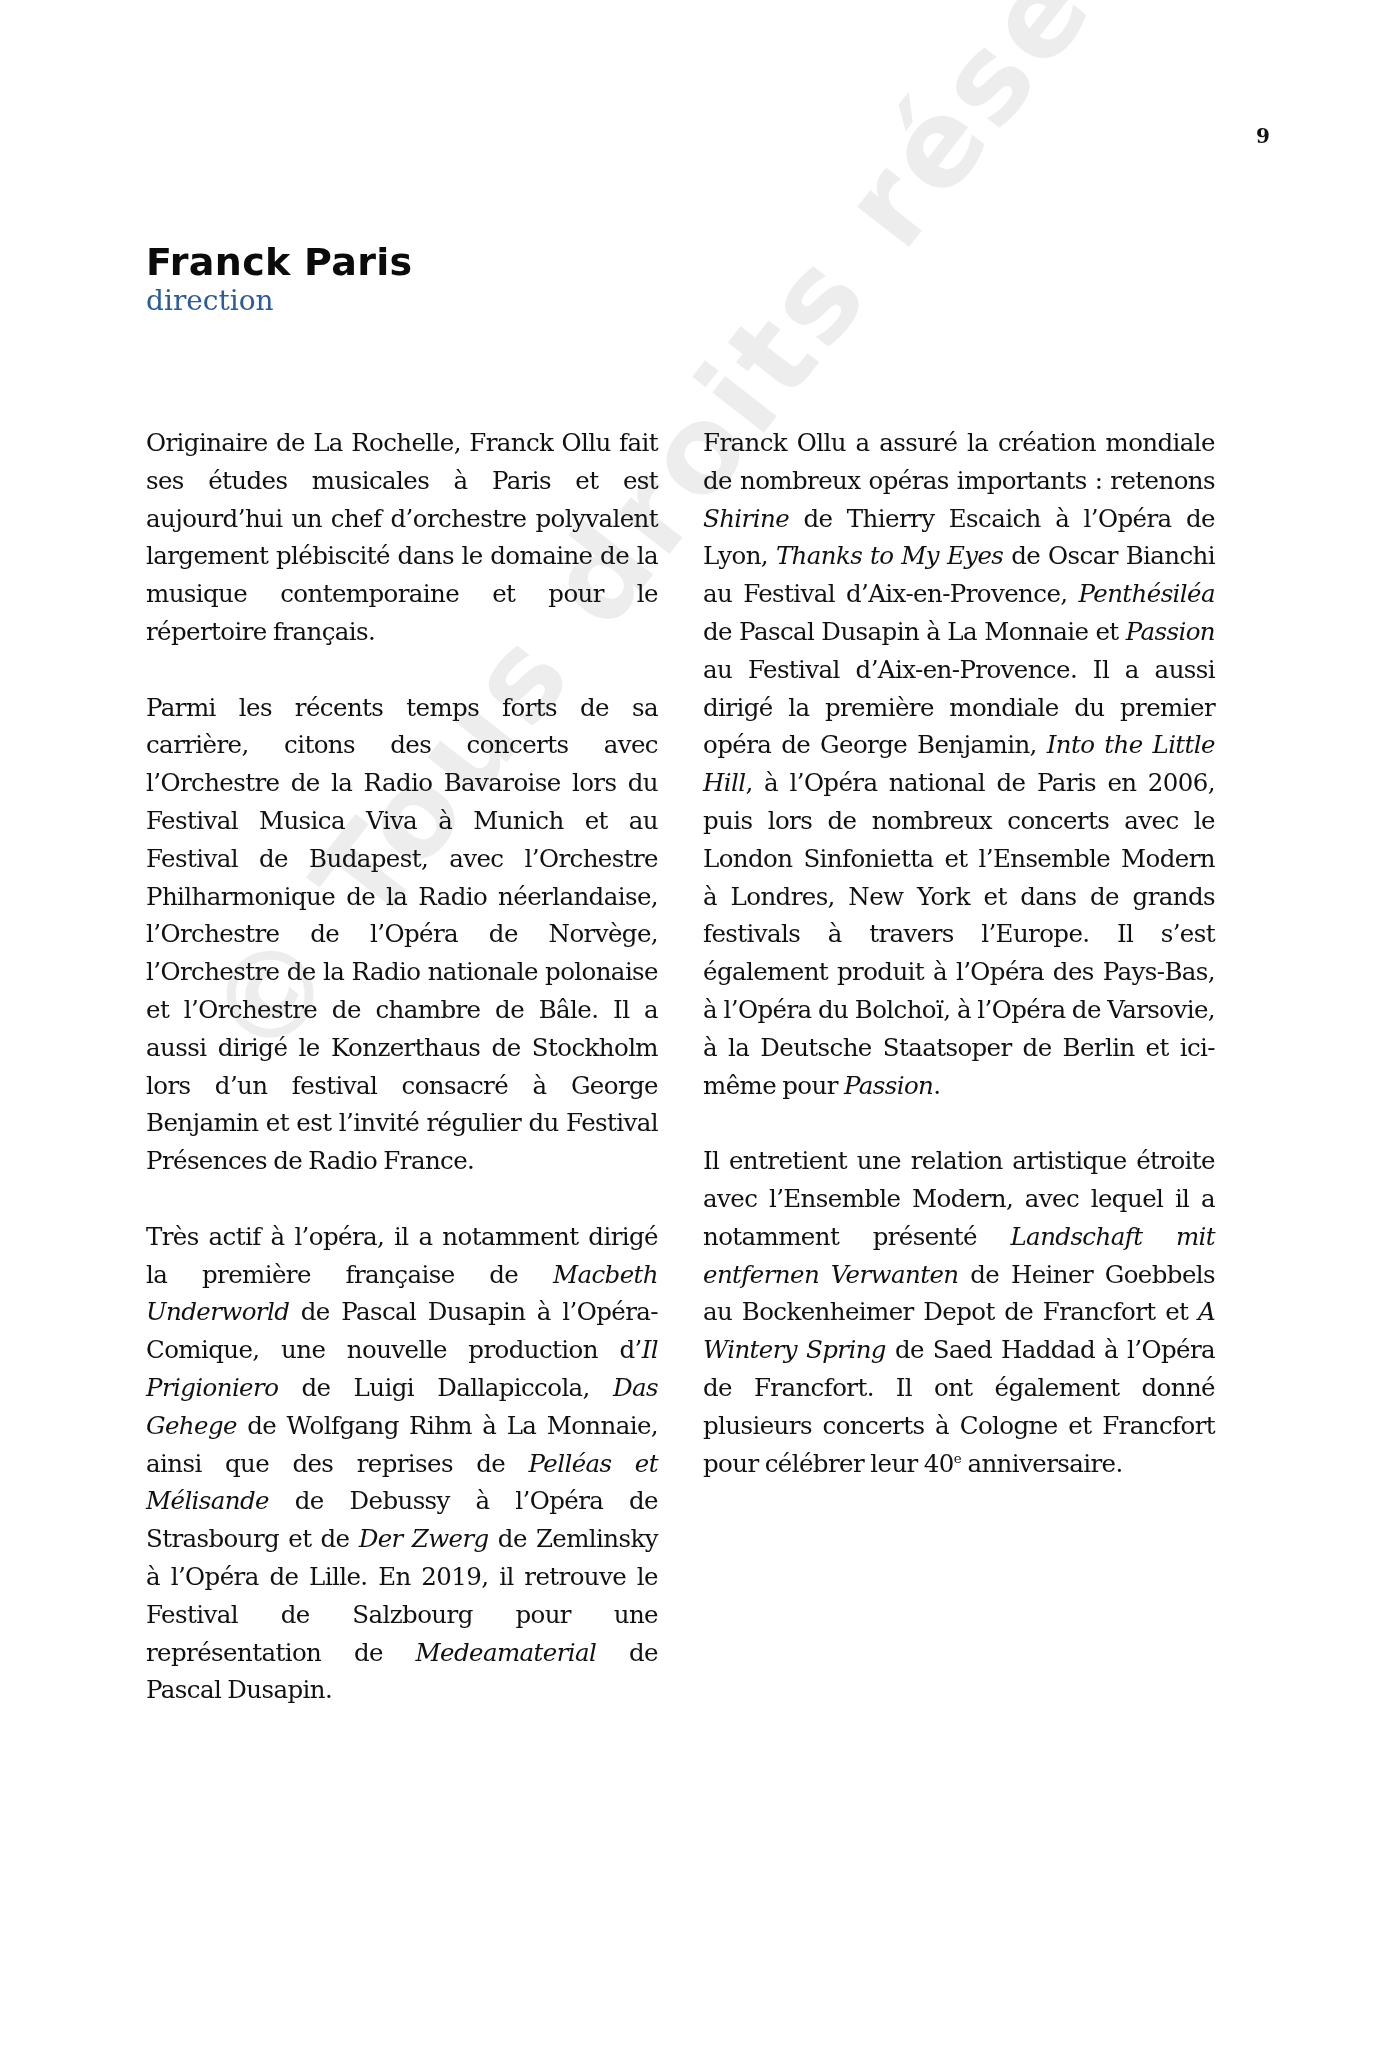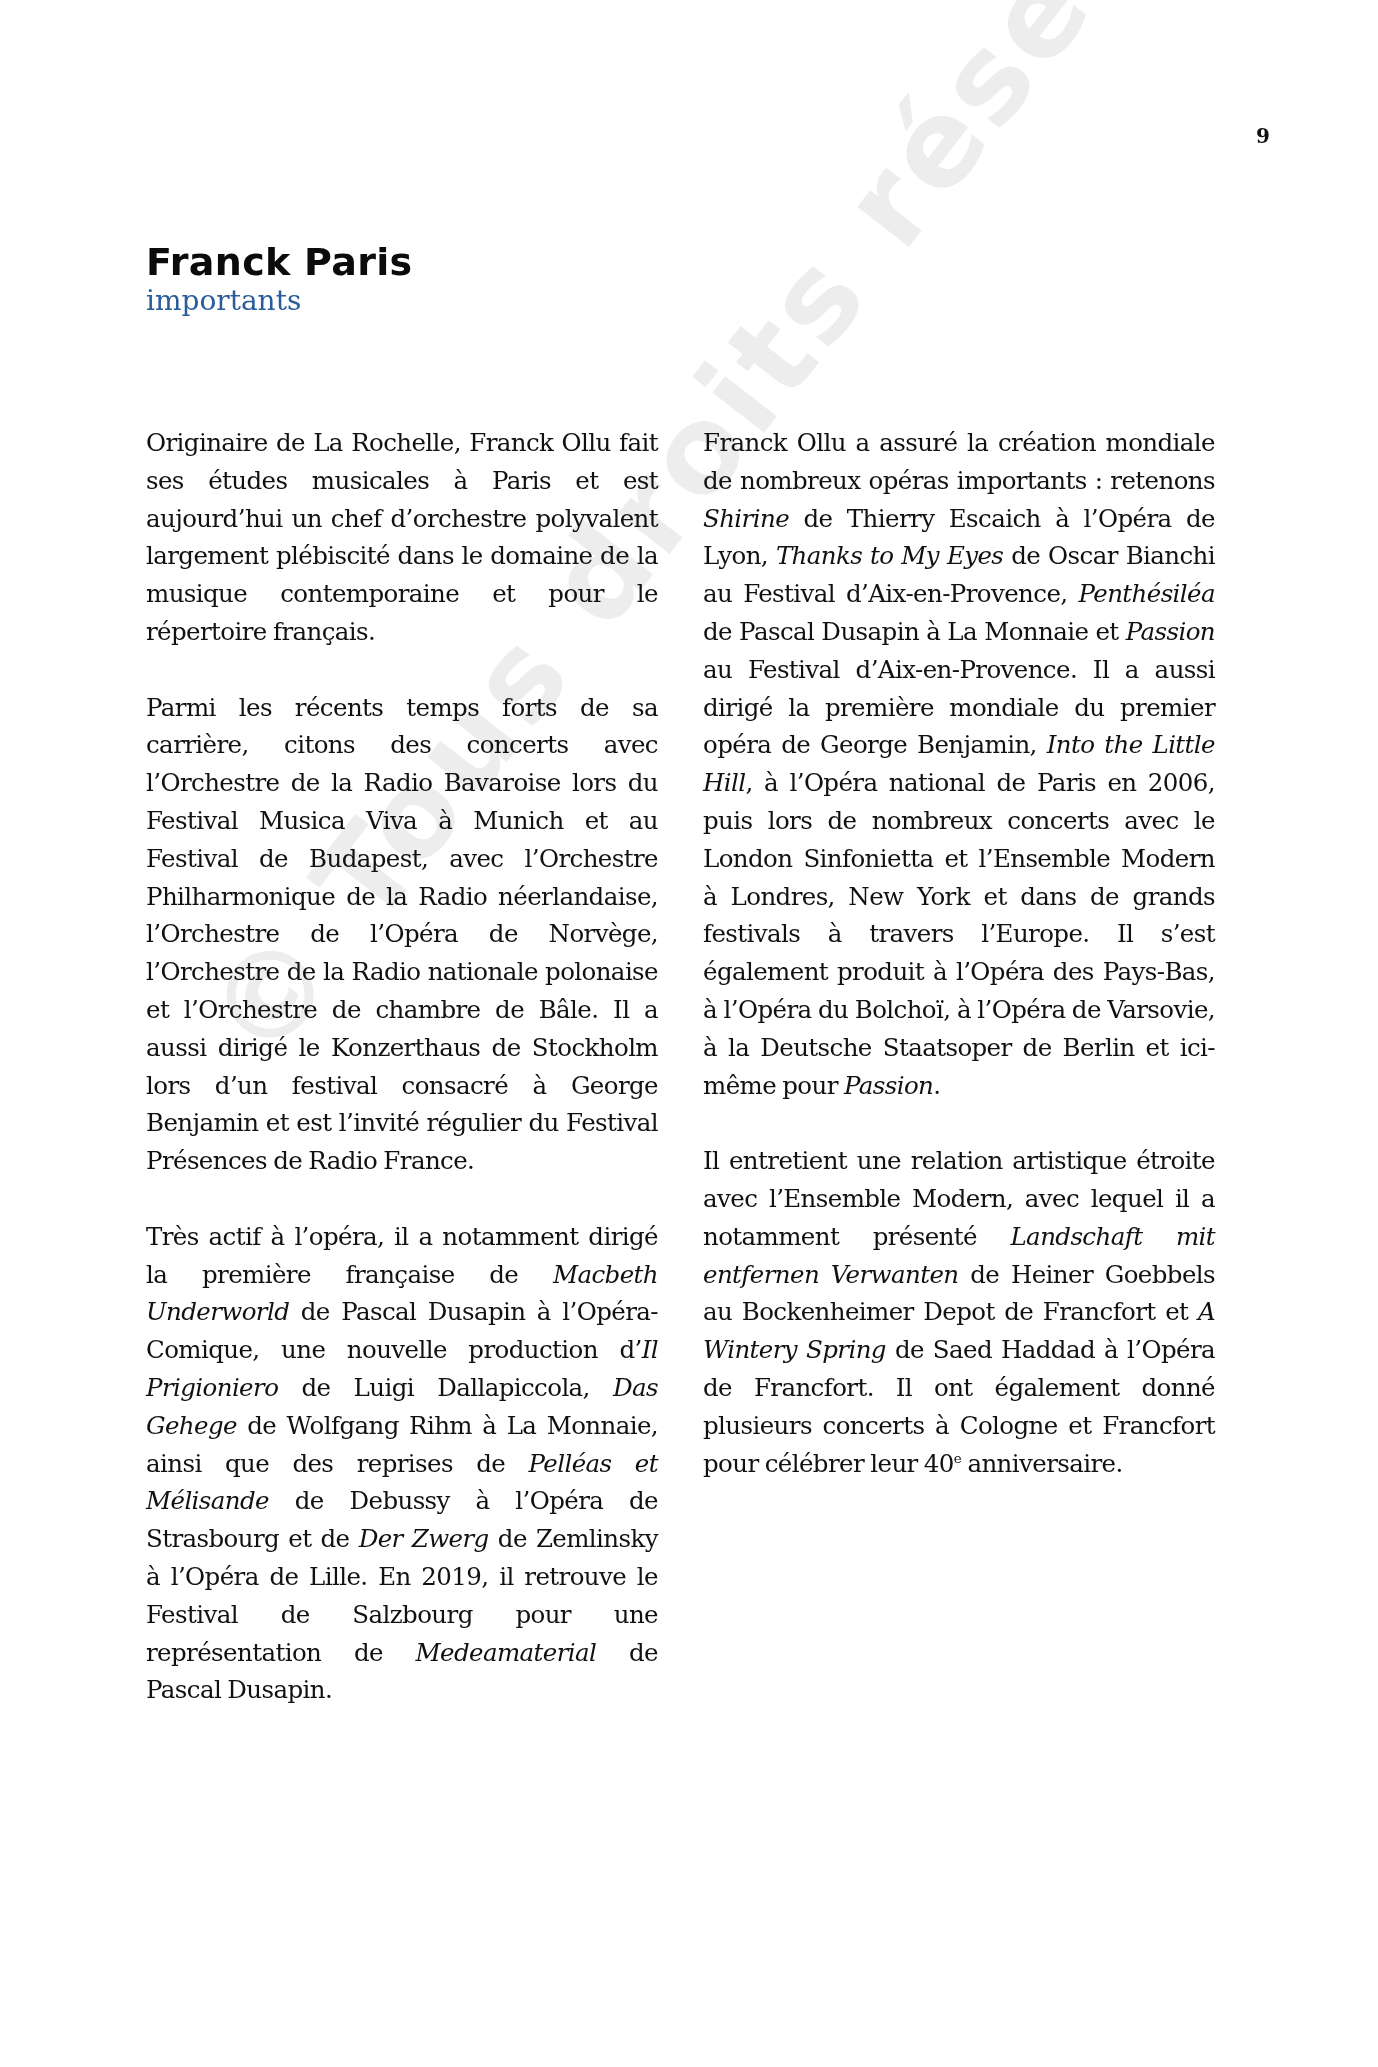--- a/index.html
+++ b/index.html
@@ -80,21 +80,21 @@
   </style>
 </head>
 <body>
 
 <div class="watermark">© Tous droits réservés</div>
 
 <div class="page-number">9</div>
 
 <div class="heading">
   <div class="name">Franck Paris</div>
-  <div class="role" style="color: rgb(42, 92, 154);">importants</div>
+  <div class="role" style="color: rgb(42, 92, 154);">direction</div>
 </div>
 
 <div class="col col-left">
     <p><span>Originaire de La Rochelle, Franck Ollu fait ses études musicales à Paris et est aujourd’hui un chef d’orchestre polyvalent largement plébiscité dans le domaine de la musique contemporaine et pour le répertoire français.</span></p>
     <p><span>Parmi les récents temps forts de sa carrière, citons des concerts avec l’Orchestre de la Radio Bavaroise lors du Festival Musica Viva à Munich et au Festival de Budapest, avec l’Orchestre Philharmonique de la Radio néerlandaise, l’Orchestre de l’Opéra de Norvège, l’Orchestre de la Radio nationale polonaise et l’Orchestre de chambre de Bâle. Il a aussi dirigé le Konzerthaus de Stockholm lors d’un festival consacré à George Benjamin et est l’invité régulier du Festival Présences de Radio France.</span></p>
     <p><span>Très actif à l’opéra, il a notamment dirigé la première française de </span><em>Macbeth Underworld</em><span> de Pascal Dusapin à l’Opéra-Comique, une nouvelle production d’</span><em>Il Prigioniero</em><span> de Luigi Dallapiccola, </span><em>Das Gehege</em><span> de Wolfgang Rihm à La Monnaie, ainsi que des reprises de </span><em>Pelléas et Mélisande</em><span> de Debussy à l’Opéra de Strasbourg et de </span><em>Der Zwerg</em><span> de Zemlinsky à l’Opéra de Lille. En 2019, il retrouve le Festival de Salzbourg pour une représentation de </span><em>Medeamaterial</em><span> de Pascal Dusapin.</span></p>
   </div>
 <div class="col col-right">
     <p><span>Franck Ollu a assuré la création mondiale de nombreux opéras importants : retenons </span><em>Shirine</em><span> de Thierry Escaich à l’Opéra de Lyon, </span><em>Thanks to My Eyes</em><span> de Oscar Bianchi au Festival d’Aix-en-Provence, </span><em>Penthésiléa</em><span> de Pascal Dusapin à La Monnaie et </span><em>Passion</em><span> au Festival d’Aix-en-Provence. Il a aussi dirigé la première mondiale du premier opéra de George Benjamin, </span><em>Into the Little Hill</em><span>, à l’Opéra national de Paris en 2006, puis lors de nombreux concerts avec le London Sinfonietta et l’Ensemble Modern à Londres, New York et dans de grands festivals à travers l’Europe. Il s’est également produit à l’Opéra des Pays-Bas, à l’Opéra du Bolchoï, à l’Opéra de Varsovie, à la Deutsche Staatsoper de Berlin et ici-même pour </span><em>Passion</em><span>.</span></p>
     <p><span>Il entretient une relation artistique étroite avec l’Ensemble Modern, avec lequel il a notamment présenté </span><em>Landschaft mit entfernen Verwanten</em><span> de Heiner Goebbels au Bockenheimer Depot de Francfort et </span><em>A Wintery Spring</em><span> de Saed Haddad à l’Opéra de Francfort. Il ont également donné plusieurs concerts à Cologne et Francfort pour célébrer leur 40</span><sup>e</sup><span> anniversaire.</span></p>

